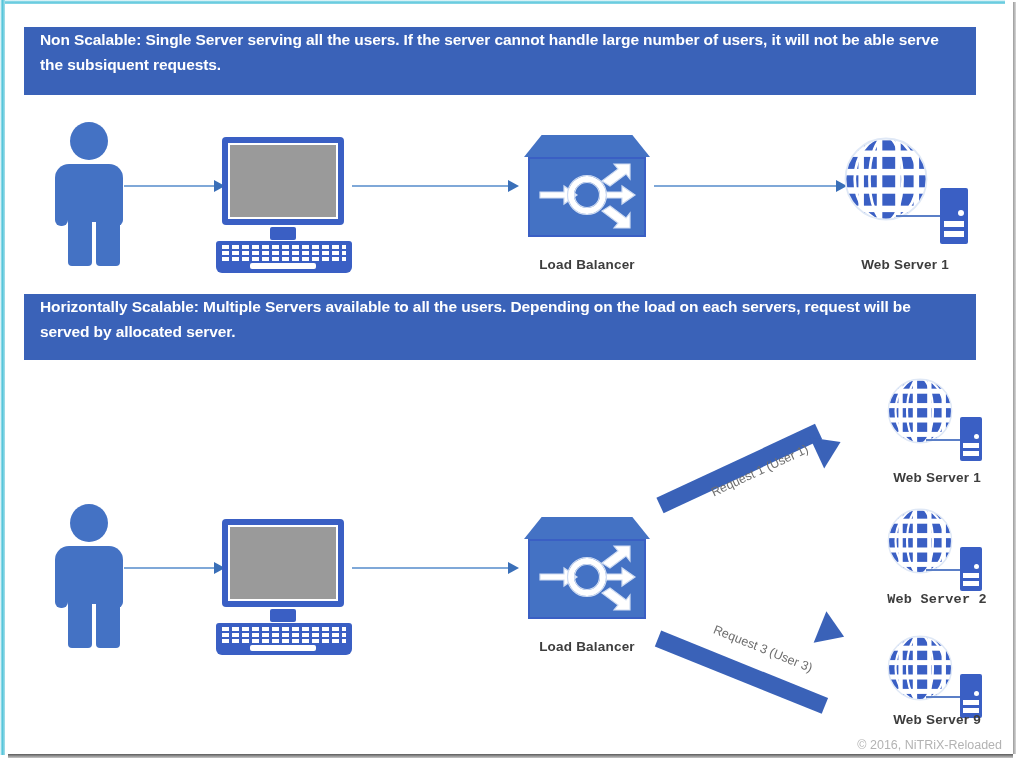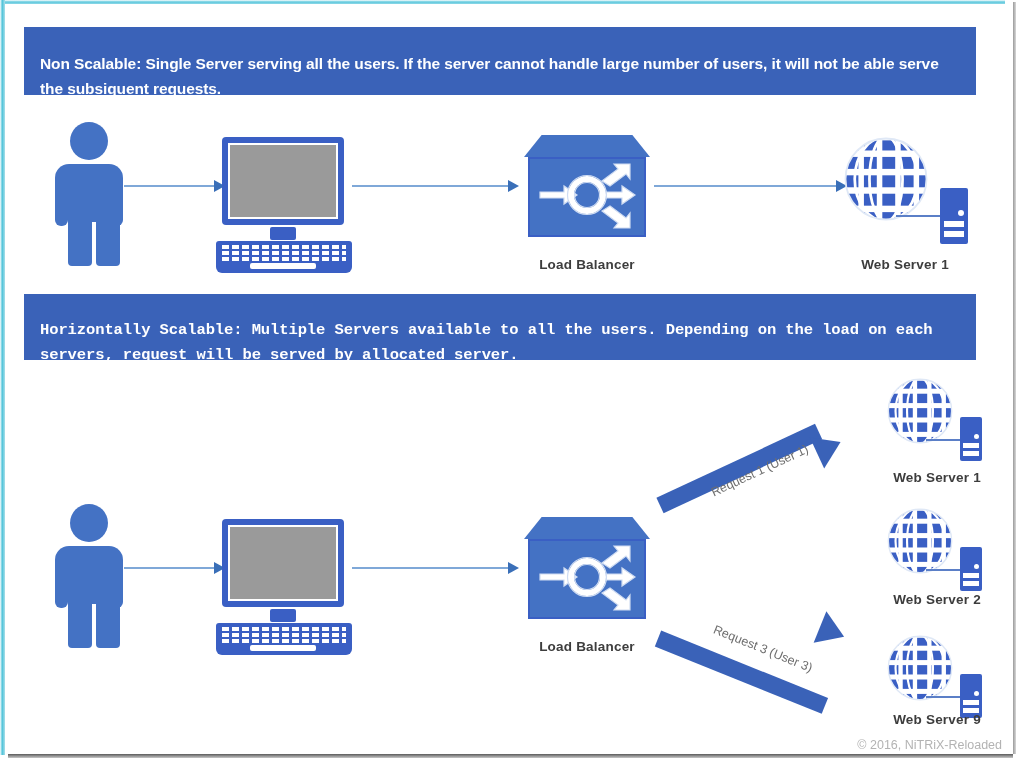--- a/index.html
+++ b/index.html
@@ -55,26 +55,26 @@
   }
 
   
   .banner {
     position: absolute;
     background: #3a62b8;
     color: #ffffff;
     font-weight: bold;
     font-size: 15.5px;
     line-height: 25px;
-    padding: 24px 14px 9px 16px;
+    padding: 0 14px 9px 16px;
     box-sizing: border-box;
     letter-spacing: -0.1px;
   }
   #banner-top   { left: 24px; top: 27px;  width: 952px; height: 68px; }
-  #banner-bottom{ left: 24px; top: 294px; width: 952px; height: 66px; font-family: Liberation Mono, monospace; }
+  #banner-bottom{ left: 24px; top: 294px; width: 952px; height: 66px; }
   .banner .lead { font-weight: bold; }
 
   
   .node-label {
     position: absolute;
     font-size: 13.5px;
     font-weight: bold;
     color: #3d3d3d;
     text-align: center;
     white-space: nowrap;
@@ -481,21 +481,21 @@
       </g>
       <circle cx="50" cy="50" r="44" fill="none" stroke="#dfe8f6" stroke-width="2"></circle>
     </svg>
     <div class="link" style="left:42px; top:64px; width:38px;"></div>
     <div class="tower" style="left:76px; top:42px; width:22px; height:44px;">
       <div class="dot" style="left:14px; top:17px; width:5px; height:5px;"></div>
       <div class="bar" style="left:3px; top:26px; width:16px; height:5px;"></div>
       <div class="bar" style="left:3px; top:34px; width:16px; height:5px;"></div>
     </div>
   </div>
-  <div class="node-label" style="left:862px; top:592px; width:150px;">Web Server 2</div>
+  <div class="node-label" style="left:862px; top:592px; width:150px;font-family:Liberation Mono, monospace;">Web Server 2</div>
 
   <div class="wsnode" style="left:884px; top:632px; width:112px; height:90px;">
     <svg class="globe" width="72" height="72" viewBox="0 0 100 100">
       <defs>
           <clipPath id="gclipB3">
             <circle cx="50" cy="50" r="44"></circle>
           </clipPath>
         </defs>
       <g clip-path="url(#gclipB3)" fill="#3a5fc4">
         <rect x="-4" y="8" width="108" height="11"></rect>

